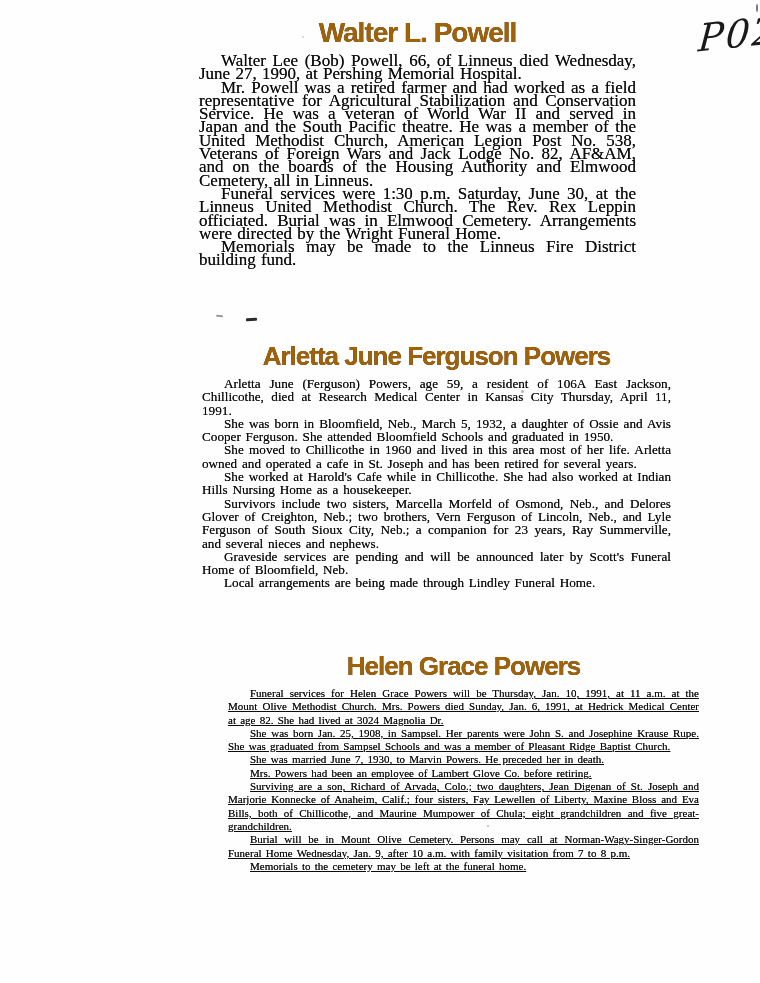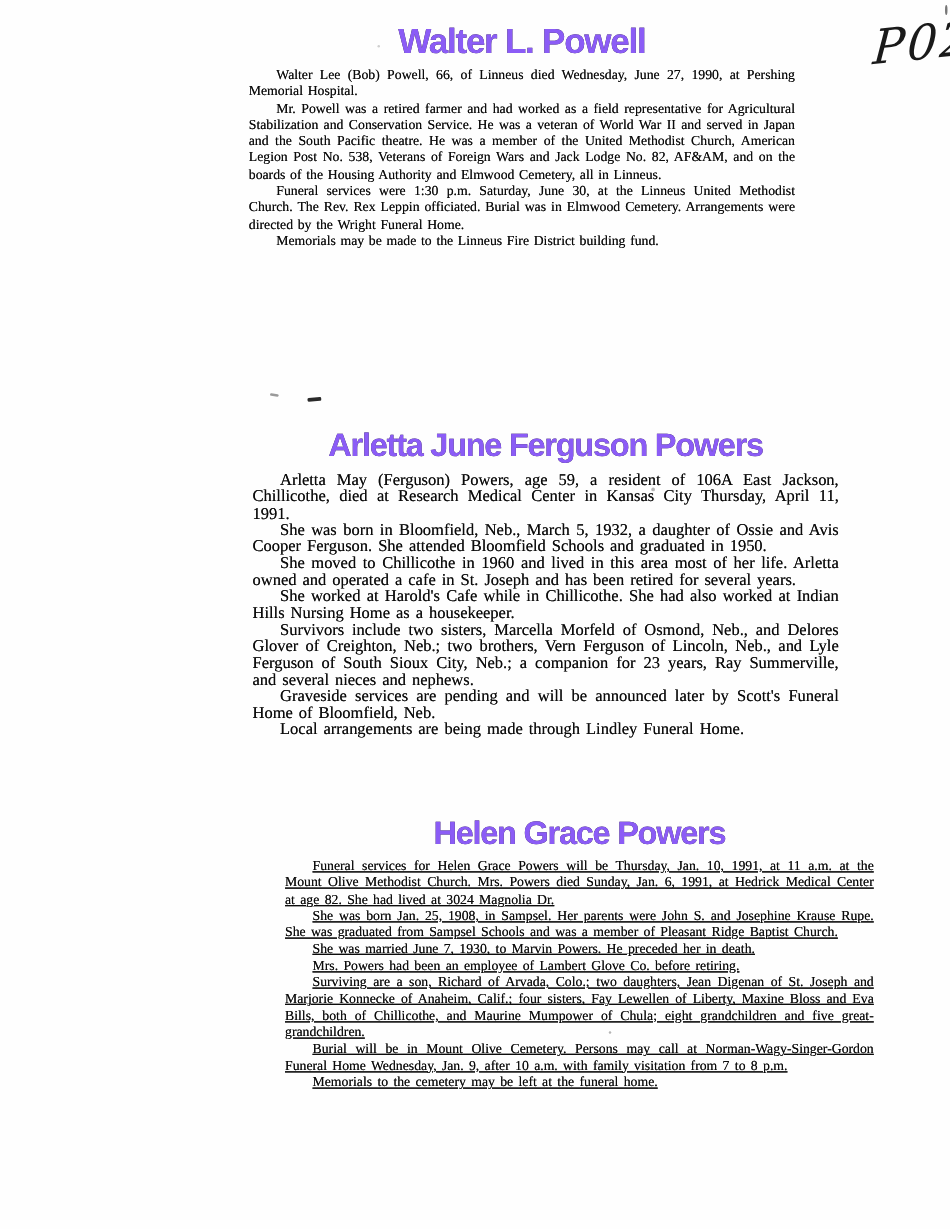--- a/index.html
+++ b/index.html
@@ -17,34 +17,34 @@
   .obit{
     position:absolute;
     color:#0a0a0a;
   }
   .obit h2{
     margin:0 0 6px 0;
     font-family:"Liberation Sans", sans-serif;
     font-weight:bold;
     text-align:center;
     letter-spacing:-1px;
-    color:#8b5cf6;
+    color:#a16207;
     text-shadow:0 0 0.5px rgba(0,0,0,0.85);
     white-space:nowrap;
   }
   .obit p{
     margin:0;
     text-align:justify;
     text-indent:22px;
     color:#0c0c0c;
     text-shadow:0 0 0.4px rgba(0,0,0,0.75);
   }
   #obit-1{left:199px;top:18px;width:437px;}
   #obit-1 h2{font-size:28px;line-height:30px;}
-  #obit-1 p{font-size:11px;line-height:13.3px;word-spacing:1px;}
+  #obit-1 p{font-size:17px;line-height:13.3px;word-spacing:1px;}
 
   #obit-2{left:202px;top:306px;width:469px;}
   #obit-2 h2{font-size:26px;line-height:29px;margin-top:36px;}
   #obit-2 p{font-size:13.2px;line-height:13.3px;word-spacing:1.5px;}
 
   #obit-3{left:200px;top:652px;width:471px;margin-left:28px;}
   #obit-3 h2{font-size:26px;line-height:29px;}
   #obit-3 p{font-size:11px;line-height:13.3px;word-spacing:1.5px;text-decoration:underline;}
 
   .hand-mark{
@@ -86,21 +86,21 @@
     <p>Mr. Powell was a retired farmer and had worked as a field representative for Agricultural Stabilization and Conservation Service. He was a veteran of World War II and served in Japan and the South Pacific theatre. He was a member of the United Methodist Church, American Legion Post No. 538, Veterans of Foreign Wars and Jack Lodge No. 82, AF&amp;AM, and on the boards of the Housing Authority and Elmwood Cemetery, all in Linneus.</p>
     <p>Funeral services were 1:30 p.m. Saturday, June 30, at the Linneus United Methodist Church. The Rev. Rex Leppin officiated. Burial was in Elmwood Cemetery. Arrangements were directed by the Wright Funeral Home.</p>
     <p>Memorials may be made to the Linneus Fire District building fund.</p>
   </section>
 
   <div class="hand-dash" id="dash-faint"></div>
   <div class="hand-dash" id="dash-dark"></div>
 
   <section class="obit" id="obit-2">
     <h2>Arletta June Ferguson Powers</h2>
-    <p>Arletta May (Ferguson) Powers, age 59, a resident of 106A East Jackson, Chillicothe, died at Research Medical Center in Kansas City Thursday, April 11, 1991.</p>
+    <p>Arletta June (Ferguson) Powers, age 59, a resident of 106A East Jackson, Chillicothe, died at Research Medical Center in Kansas City Thursday, April 11, 1991.</p>
     <p>She was born in Bloomfield, Neb., March 5, 1932, a daughter of Ossie and Avis Cooper Ferguson. She attended Bloomfield Schools and graduated in 1950.</p>
     <p>She moved to Chillicothe in 1960 and lived in this area most of her life. Arletta owned and operated a cafe in St. Joseph and has been retired for several years.</p>
     <p>She worked at Harold's Cafe while in Chillicothe. She had also worked at Indian Hills Nursing Home as a housekeeper.</p>
     <p>Survivors include two sisters, Marcella Morfeld of Osmond, Neb., and Delores Glover of Creighton, Neb.; two brothers, Vern Ferguson of Lincoln, Neb., and Lyle Ferguson of South Sioux City, Neb.; a companion for 23 years, Ray Summerville, and several nieces and nephews.</p>
     <p>Graveside services are pending and will be announced later by Scott's Funeral Home of Bloomfield, Neb.</p>
     <p>Local arrangements are being made through Lindley Funeral Home.</p>
   </section>
 
   <section class="obit" id="obit-3">
     <h2>Helen Grace Powers</h2>

